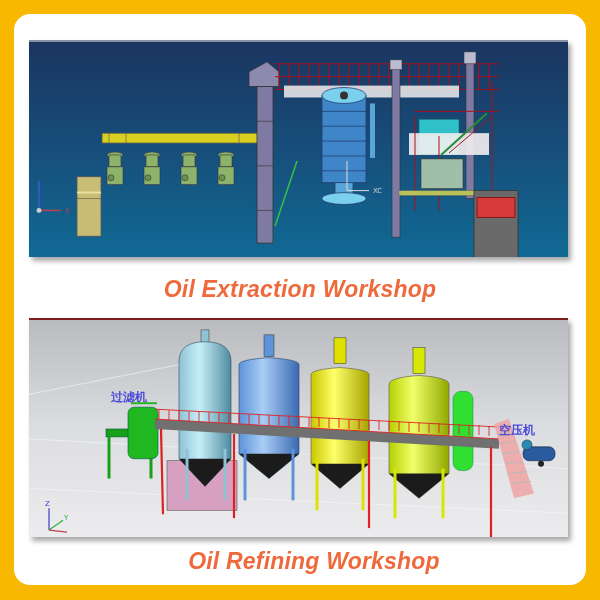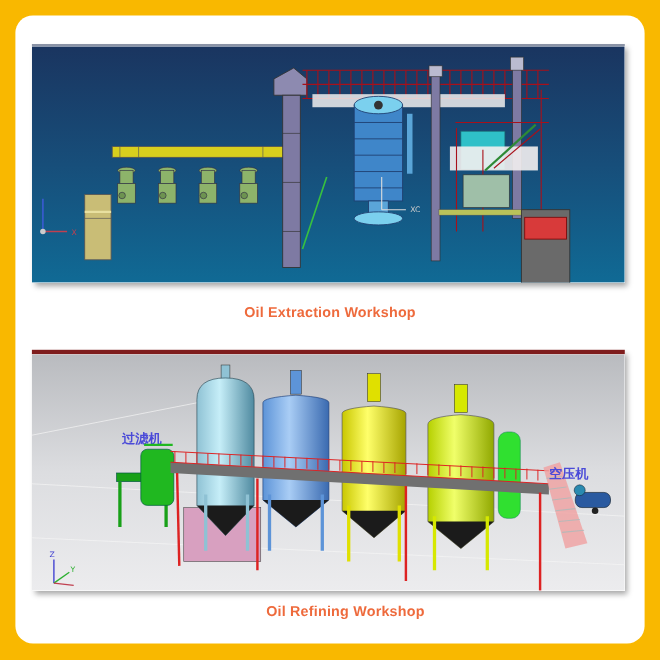--- a/index.html
+++ b/index.html
@@ -1,22 +1,22 @@
 <!DOCTYPE html>
 <html><head>
 <meta charset="utf-8">
 <style>
   html, body { margin:0; padding:0; }
   body { width:600px; height:600px; background:#f9b800; position:relative; overflow:hidden; font-family:"Liberation Sans", sans-serif; }
   .panel { position:absolute; left:14px; top:14px; width:572px; height:571px; background:#ffffff; border-radius:16px; }
   .shot { position:absolute; overflow:hidden; box-shadow:3px 4px 5px rgba(0,0,0,0.35); }
   .shot1 { left:29px; top:40px; width:539px; height:217px; border-top:2px solid #8a93a6; box-sizing:border-box; }
-  .shot2 { left:29px; top:318px; width:539px; height:219px; border-top:4px solid #7f1d1d; box-sizing:border-box; }
+  .shot2 { left:29px; top:318px; width:539px; height:219px; border-top:2px solid #7f1d1d; box-sizing:border-box; }
   .shot svg { display:block; width:100%; height:100%; }
-  .caption { position:absolute; left:0; width:600px; text-align:center; font-weight:bold; font-size:13px; letter-spacing:0.2px; }
+  .caption { position:absolute; left:0; width:600px; text-align:center; font-style:italic; font-weight:bold; font-size:23px; letter-spacing:0.2px; }
   .cap1 { top:276px; }
   .cap2 { top:548px;margin-left:14px; }
   .label-cn { font-family:"DejaVu Sans", sans-serif; font-size:12px; font-weight:bold; fill:#4a4ad8; }
   .axis-label { font-family:"DejaVu Sans", sans-serif; font-size:7px; }
 </style>
 </head>
 <body>
 
 <div class="panel"></div>
 

